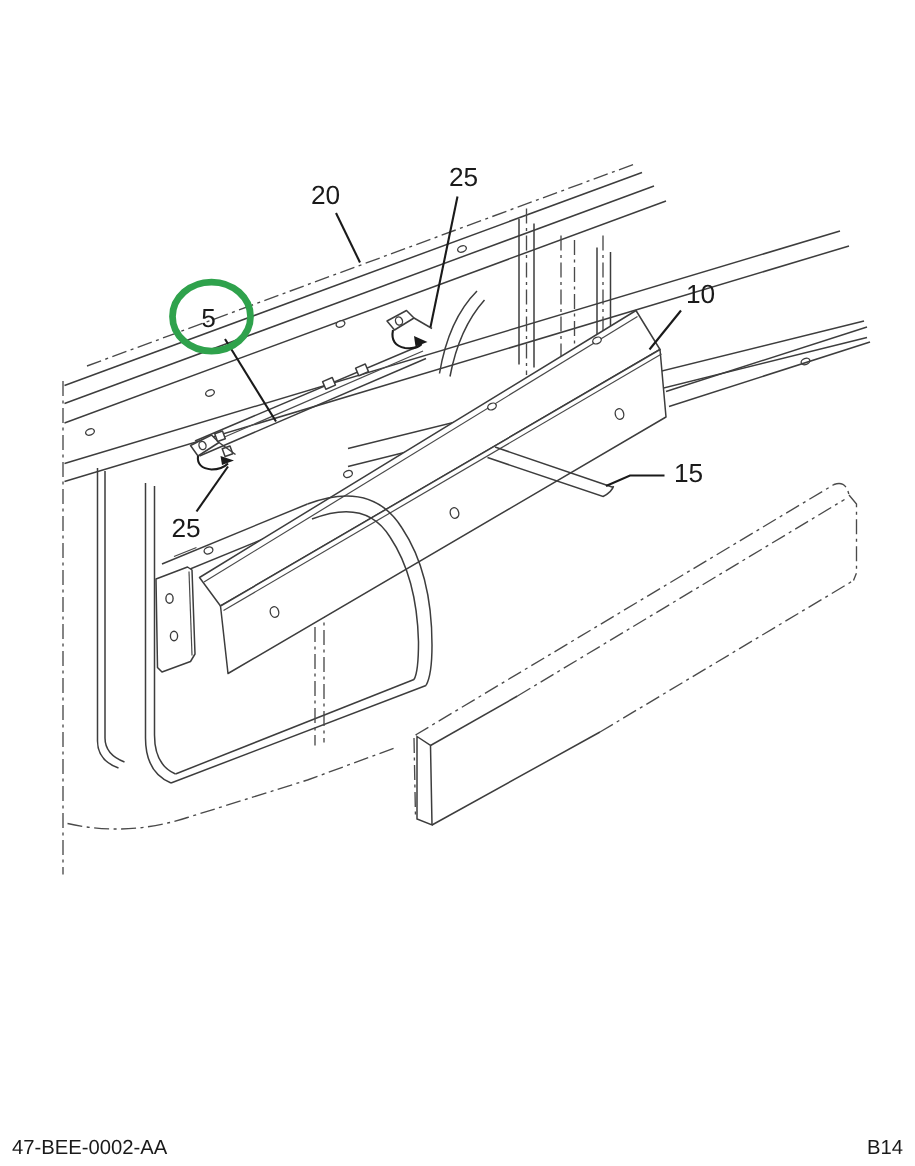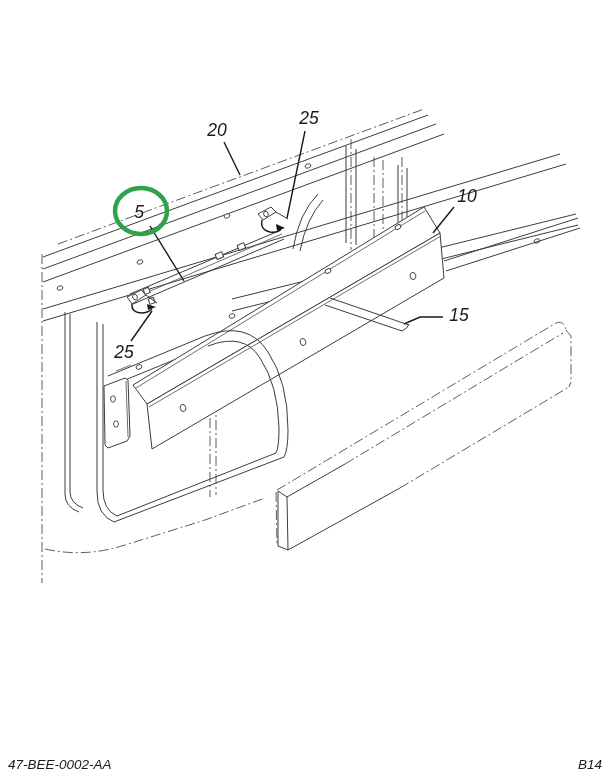--- a/index.html
+++ b/index.html
@@ -9,21 +9,20 @@
     width: 610px;
     height: 777px;
     font-family: "Liberation Sans", sans-serif;
   }
   .page {
     position: relative;
     width: 610px;
     height: 777px;
     background: #ffffff;
     overflow: hidden;
-    font-style: italic;
   }
   svg { display: block; }
   text.callout {
     font-family: "Liberation Sans", sans-serif;
     font-size: 17.5px;
     fill: #1a1a1a;
   }
   text.footer {
     font-family: "Liberation Sans", sans-serif;
     font-size: 13.5px;

